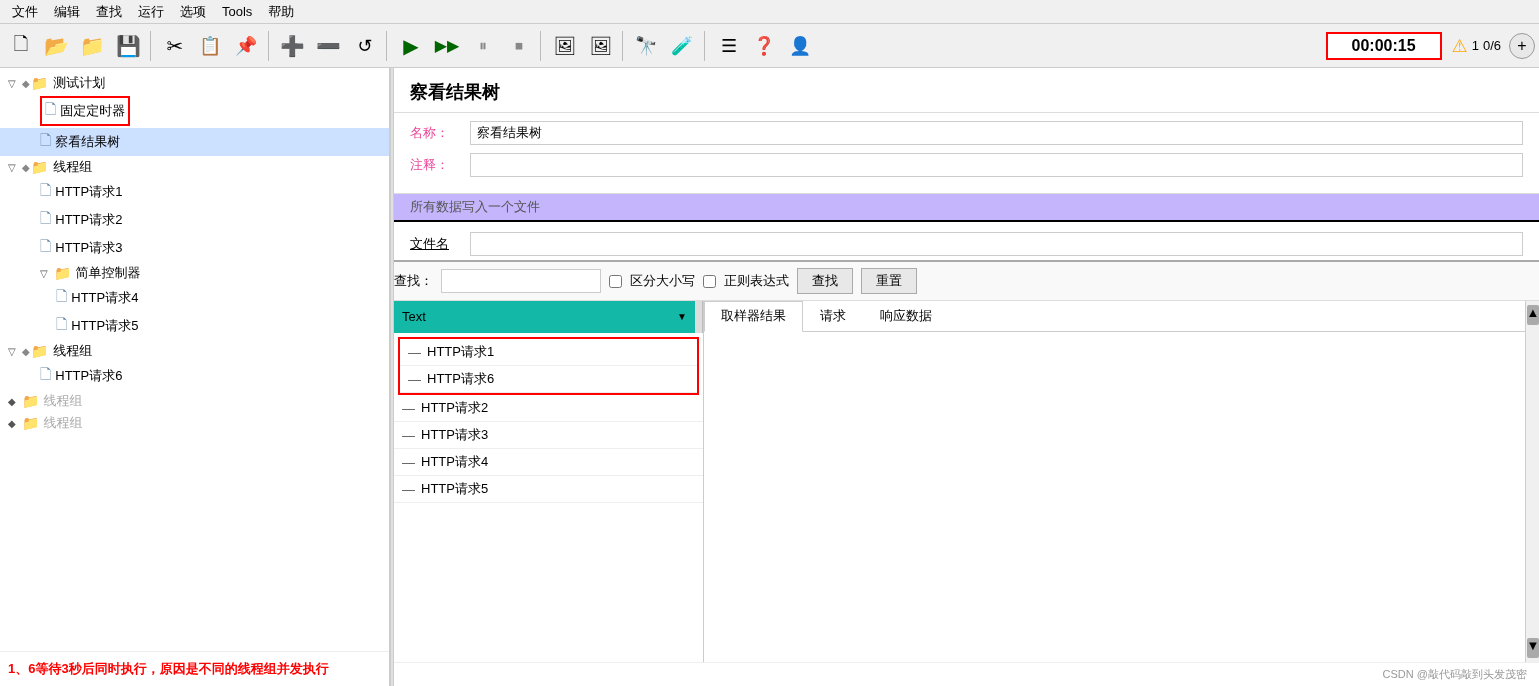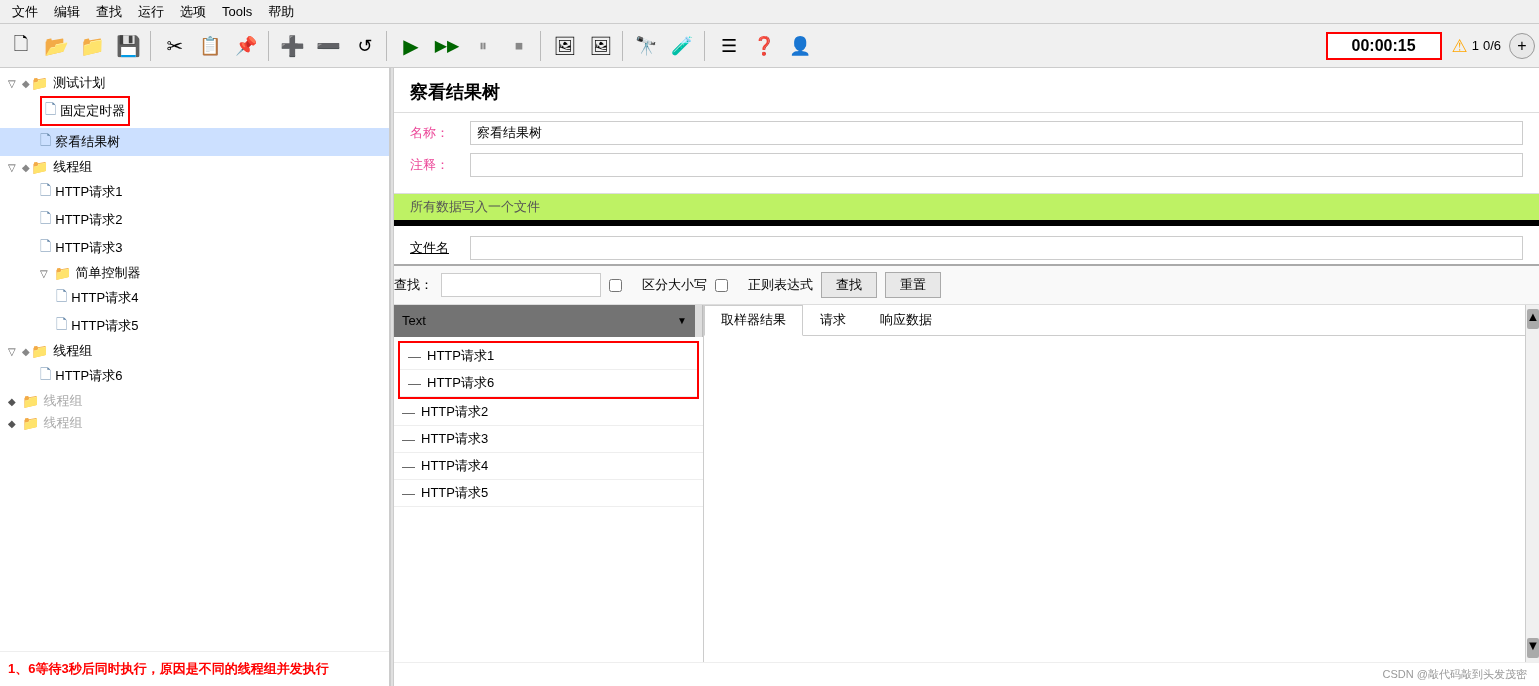--- a/index.html
+++ b/index.html
@@ -35,38 +35,38 @@
     .expand-icon { font-size: 10px; color: #555; margin-right: 2px; width: 12px; }
     .diamond-icon { color: #888; font-size: 10px; margin-right: 2px; }
     
     
     .right-panel { flex: 1; background: white; overflow: hidden; display: flex; flex-direction: column; }
     .panel-title { font-size: 18px; font-weight: bold; padding: 12px 16px 8px; border-bottom: 1px solid #ddd; }
     .form-section { padding: 8px 16px; }
     .form-row { display: flex; align-items: center; margin-bottom: 8px; }
     .form-label { width: 60px; color: #ec4899; font-size: 13px; }
     .form-input { flex: 1; border: 1px solid #ccc; padding: 3px 6px; font-size: 13px; height: 24px; }
-    .section-title { padding: 4px 16px; background: #bef264; border-top: 1px solid #ddd; border-bottom: 6px solid #000000; font-size: 13px; color: #555; margin-bottom: 6px; }
+    .section-title { padding: 4px 16px; background: #c4b5fd; border-top: 1px solid #ddd; border-bottom: 2px solid #000000; font-size: 13px; color: #555; margin-bottom: 6px; }
     .file-row { display: flex; align-items: center; padding: 4px 16px; }
     .file-label { width: 60px; text-decoration: underline; }
     .file-input { flex: 1; border: 1px solid #ccc; padding: 3px 6px; height: 24px; }
     
     
     .search-bar { display: flex; align-items: center; padding: 6px 0; gap: 8px; border-top: 2px solid #aaa; border-bottom: 1px solid #ddd; background: #f9f9f9; }
     .search-label { font-size: 13px; }
     .search-input { border: 1px solid #ccc; padding: 2px 6px; height: 24px; width: 160px; font-size: 13px; }
-    .checkbox-group { display: flex; align-items: center; gap: 20px; }
+    .checkbox-group { display: flex; align-items: center; gap: 8px; }
     .checkbox-group label { font-size: 13px; }
     .search-btn { padding: 2px 14px; border: 1px solid #aaa; background: #e8e8e8; cursor: pointer; font-size: 13px; height: 26px; }
     
     
     .results-area { display: flex; flex: 1; overflow: hidden; }
     .results-list { width: 310px; border-right: 1px solid #ccc; display: flex; flex-direction: column; flex-shrink: 0; }
     .results-header { display: flex; align-items: center; background: #e8e8e8; border-bottom: 1px solid #ccc; padding: 0; height: 32px; }
-    .results-dropdown { flex: 1; padding: 4px 8px; font-size: 13px; background: #737373; border: none; cursor: pointer; height: 32px; display: flex; align-items: center; justify-content: space-between; }
+    .results-dropdown { flex: 1; padding: 4px 8px; font-size: 13px; background: #14b8a6; border: none; cursor: pointer; height: 32px; display: flex; align-items: center; justify-content: space-between; }
     .dropdown-arrow { font-size: 10px; }
     .divider-vert { width: 8px; border-right: 1px solid #bbb; height: 32px; cursor: col-resize; background: #ddd; }
     .results-list-content { flex: 1; overflow-y: auto; background: white; }
     .result-item { display: flex; align-items: center; padding: 4px 8px; font-size: 13px; border-bottom: 1px solid #eee; cursor: pointer; }
     .result-dash { margin-right: 6px; color: #555; }
     
     
     .right-results { flex: 1; display: flex; flex-direction: column; }
     .tabs-bar { display: flex; border-bottom: 1px solid #ccc; }
     .tab { padding: 5px 16px; cursor: pointer; border: 1px solid transparent; font-size: 13px; }

